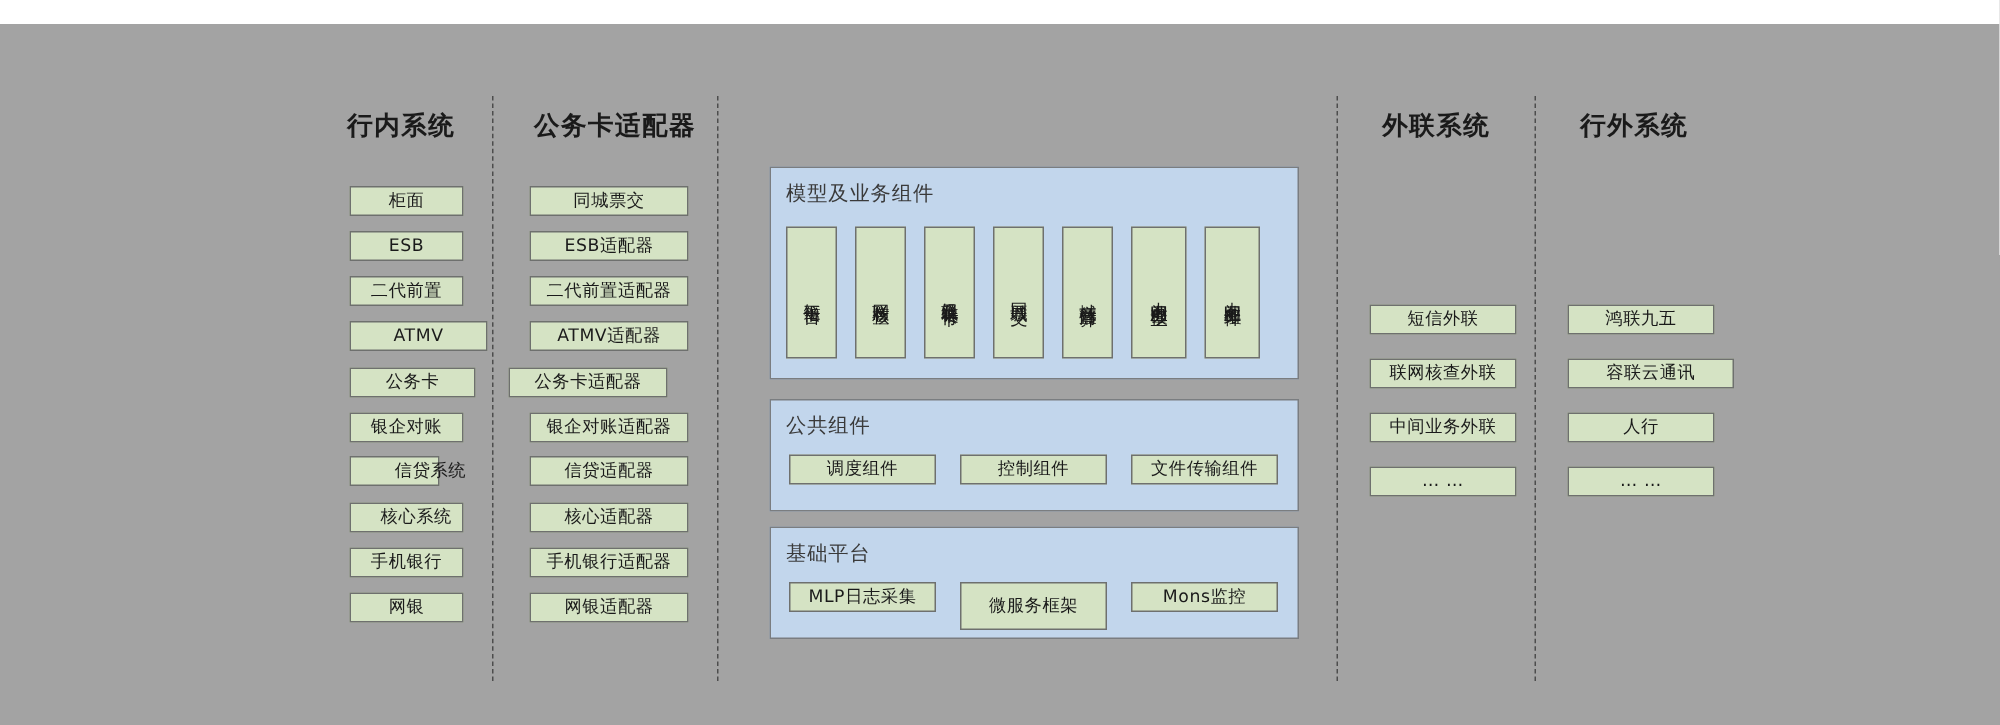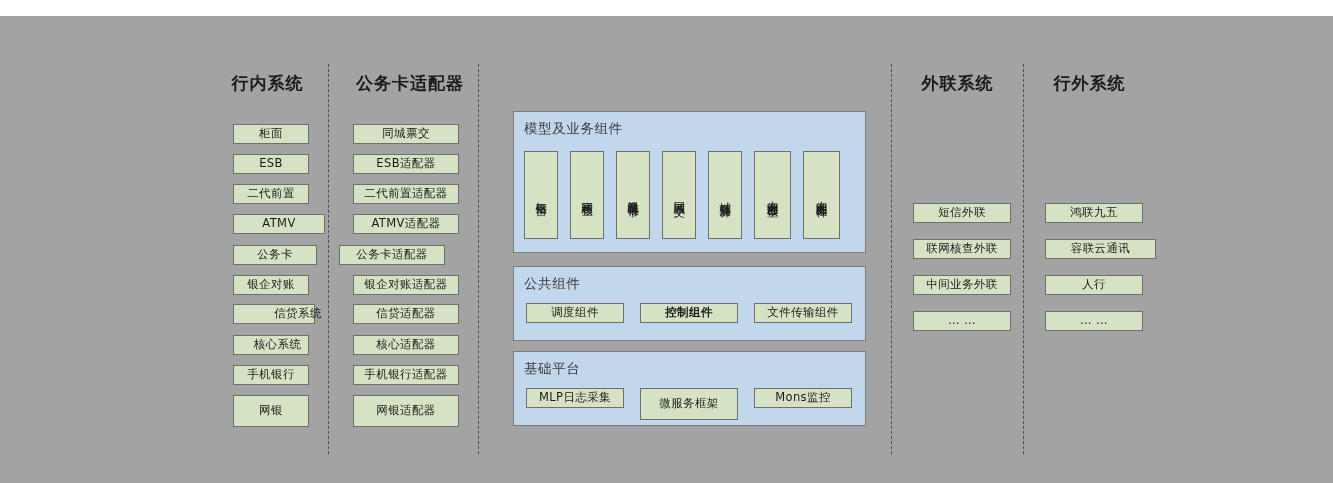--- a/index.html
+++ b/index.html
@@ -99,52 +99,52 @@
   <div class="divider" style="left:478px;top:48px;height:390px;"></div>
   <div class="divider" style="left:891px;top:48px;height:390px;"></div>
   <div class="divider" style="left:1023px;top:48px;height:390px;"></div>
 
   <div class="node" style="left:233px;top:108px;width:76px;height:20px;">柜面</div>
   <div class="node" style="left:233px;top:138px;width:76px;height:20px;">ESB</div>
   <div class="node" style="left:233px;top:168px;width:76px;height:20px;">二代前置</div>
   <div class="node" style="left:233px;top:198px;width:92px;height:20px;">ATMV</div>
   <div class="node" style="left:233px;top:229px;width:84px;height:20px;">公务卡</div>
   <div class="node" style="left:233px;top:259px;width:76px;height:20px;">银企对账</div>
-  <div class="node" style="left:233px;top:288px;width:82px;height:20px;padding-left:48px;">信贷系统</div>
+  <div class="node" style="left:233px;top:288px;width:60px;height:20px;padding-left:48px;">信贷系统</div>
   <div class="node" style="left:233px;top:319px;width:76px;height:20px;padding-left:13px;">核心系统</div>
   <div class="node" style="left:233px;top:349px;width:76px;height:20px;">手机银行</div>
-  <div class="node" style="left:233px;top:379px;width:76px;height:32px;">网银</div>
+  <div class="node" style="left:233px;top:379px;width:76px;height:20px;">网银</div>
 
   <div class="node" style="left:353px;top:108px;width:106px;height:20px;">同城票交</div>
   <div class="node" style="left:353px;top:138px;width:106px;height:20px;">ESB适配器</div>
   <div class="node" style="left:353px;top:168px;width:106px;height:20px;">二代前置适配器</div>
   <div class="node" style="left:353px;top:198px;width:106px;height:20px;">ATMV适配器</div>
   <div class="node" style="left:339px;top:229px;width:106px;height:20px;">公务卡适配器</div>
   <div class="node" style="left:353px;top:259px;width:106px;height:20px;">银企对账适配器</div>
   <div class="node" style="left:353px;top:288px;width:106px;height:20px;">信贷适配器</div>
   <div class="node" style="left:353px;top:319px;width:106px;height:20px;">核心适配器</div>
   <div class="node" style="left:353px;top:349px;width:106px;height:20px;">手机银行适配器</div>
-  <div class="node" style="left:353px;top:379px;width:106px;height:32px;">网银适配器</div>
+  <div class="node" style="left:353px;top:379px;width:106px;height:20px;">网银适配器</div>
 
   <div class="panel" style="left:513px;top:95px;width:353px;height:142px;"></div>
   <div class="panel-label" style="left:524px;top:104px;">模型及业务组件</div>
 
   <div class="node vert" style="left:524px;top:135px;width:34px;height:88px;">短信平台</div>
   <div class="node vert" style="left:570px;top:135px;width:34px;height:88px;">联网核查</div>
   <div class="node vert" style="left:616px;top:135px;width:34px;height:88px;">银联及银行卡</div>
   <div class="node vert" style="left:662px;top:135px;width:34px;height:88px;">同城票交</div>
   <div class="node vert" style="left:708px;top:135px;width:34px;height:88px;">城商行清算</div>
   <div class="node vert" style="left:754px;top:135px;width:37px;height:88px;">中间业务模型</div>
   <div class="node vert" style="left:803px;top:135px;width:37px;height:88px;">中间业务组件</div>
 
   <div class="panel" style="left:513px;top:250px;width:353px;height:75px;"></div>
   <div class="panel-label" style="left:524px;top:259px;">公共组件</div>
 
   <div class="node" style="left:526px;top:287px;width:98px;height:20px;">调度组件</div>
-  <div class="node" style="left:640px;top:287px;width:98px;height:20px;font-weight:bold;">控制组件</div>
+  <div class="node" style="left:640px;top:287px;width:98px;height:20px;">控制组件</div>
   <div class="node" style="left:754px;top:287px;width:98px;height:20px;">文件传输组件</div>
 
   <div class="panel" style="left:513px;top:335px;width:353px;height:75px;"></div>
   <div class="panel-label" style="left:524px;top:344px;">基础平台</div>
 
   <div class="node" style="left:526px;top:372px;width:98px;height:20px;">MLP日志采集</div>
   <div class="node" style="left:640px;top:372px;width:98px;height:32px;">微服务框架</div>
   <div class="node" style="left:754px;top:372px;width:98px;height:20px;">Mons监控</div>
 
   <div class="node" style="left:913px;top:187px;width:98px;height:20px;">短信外联</div>

